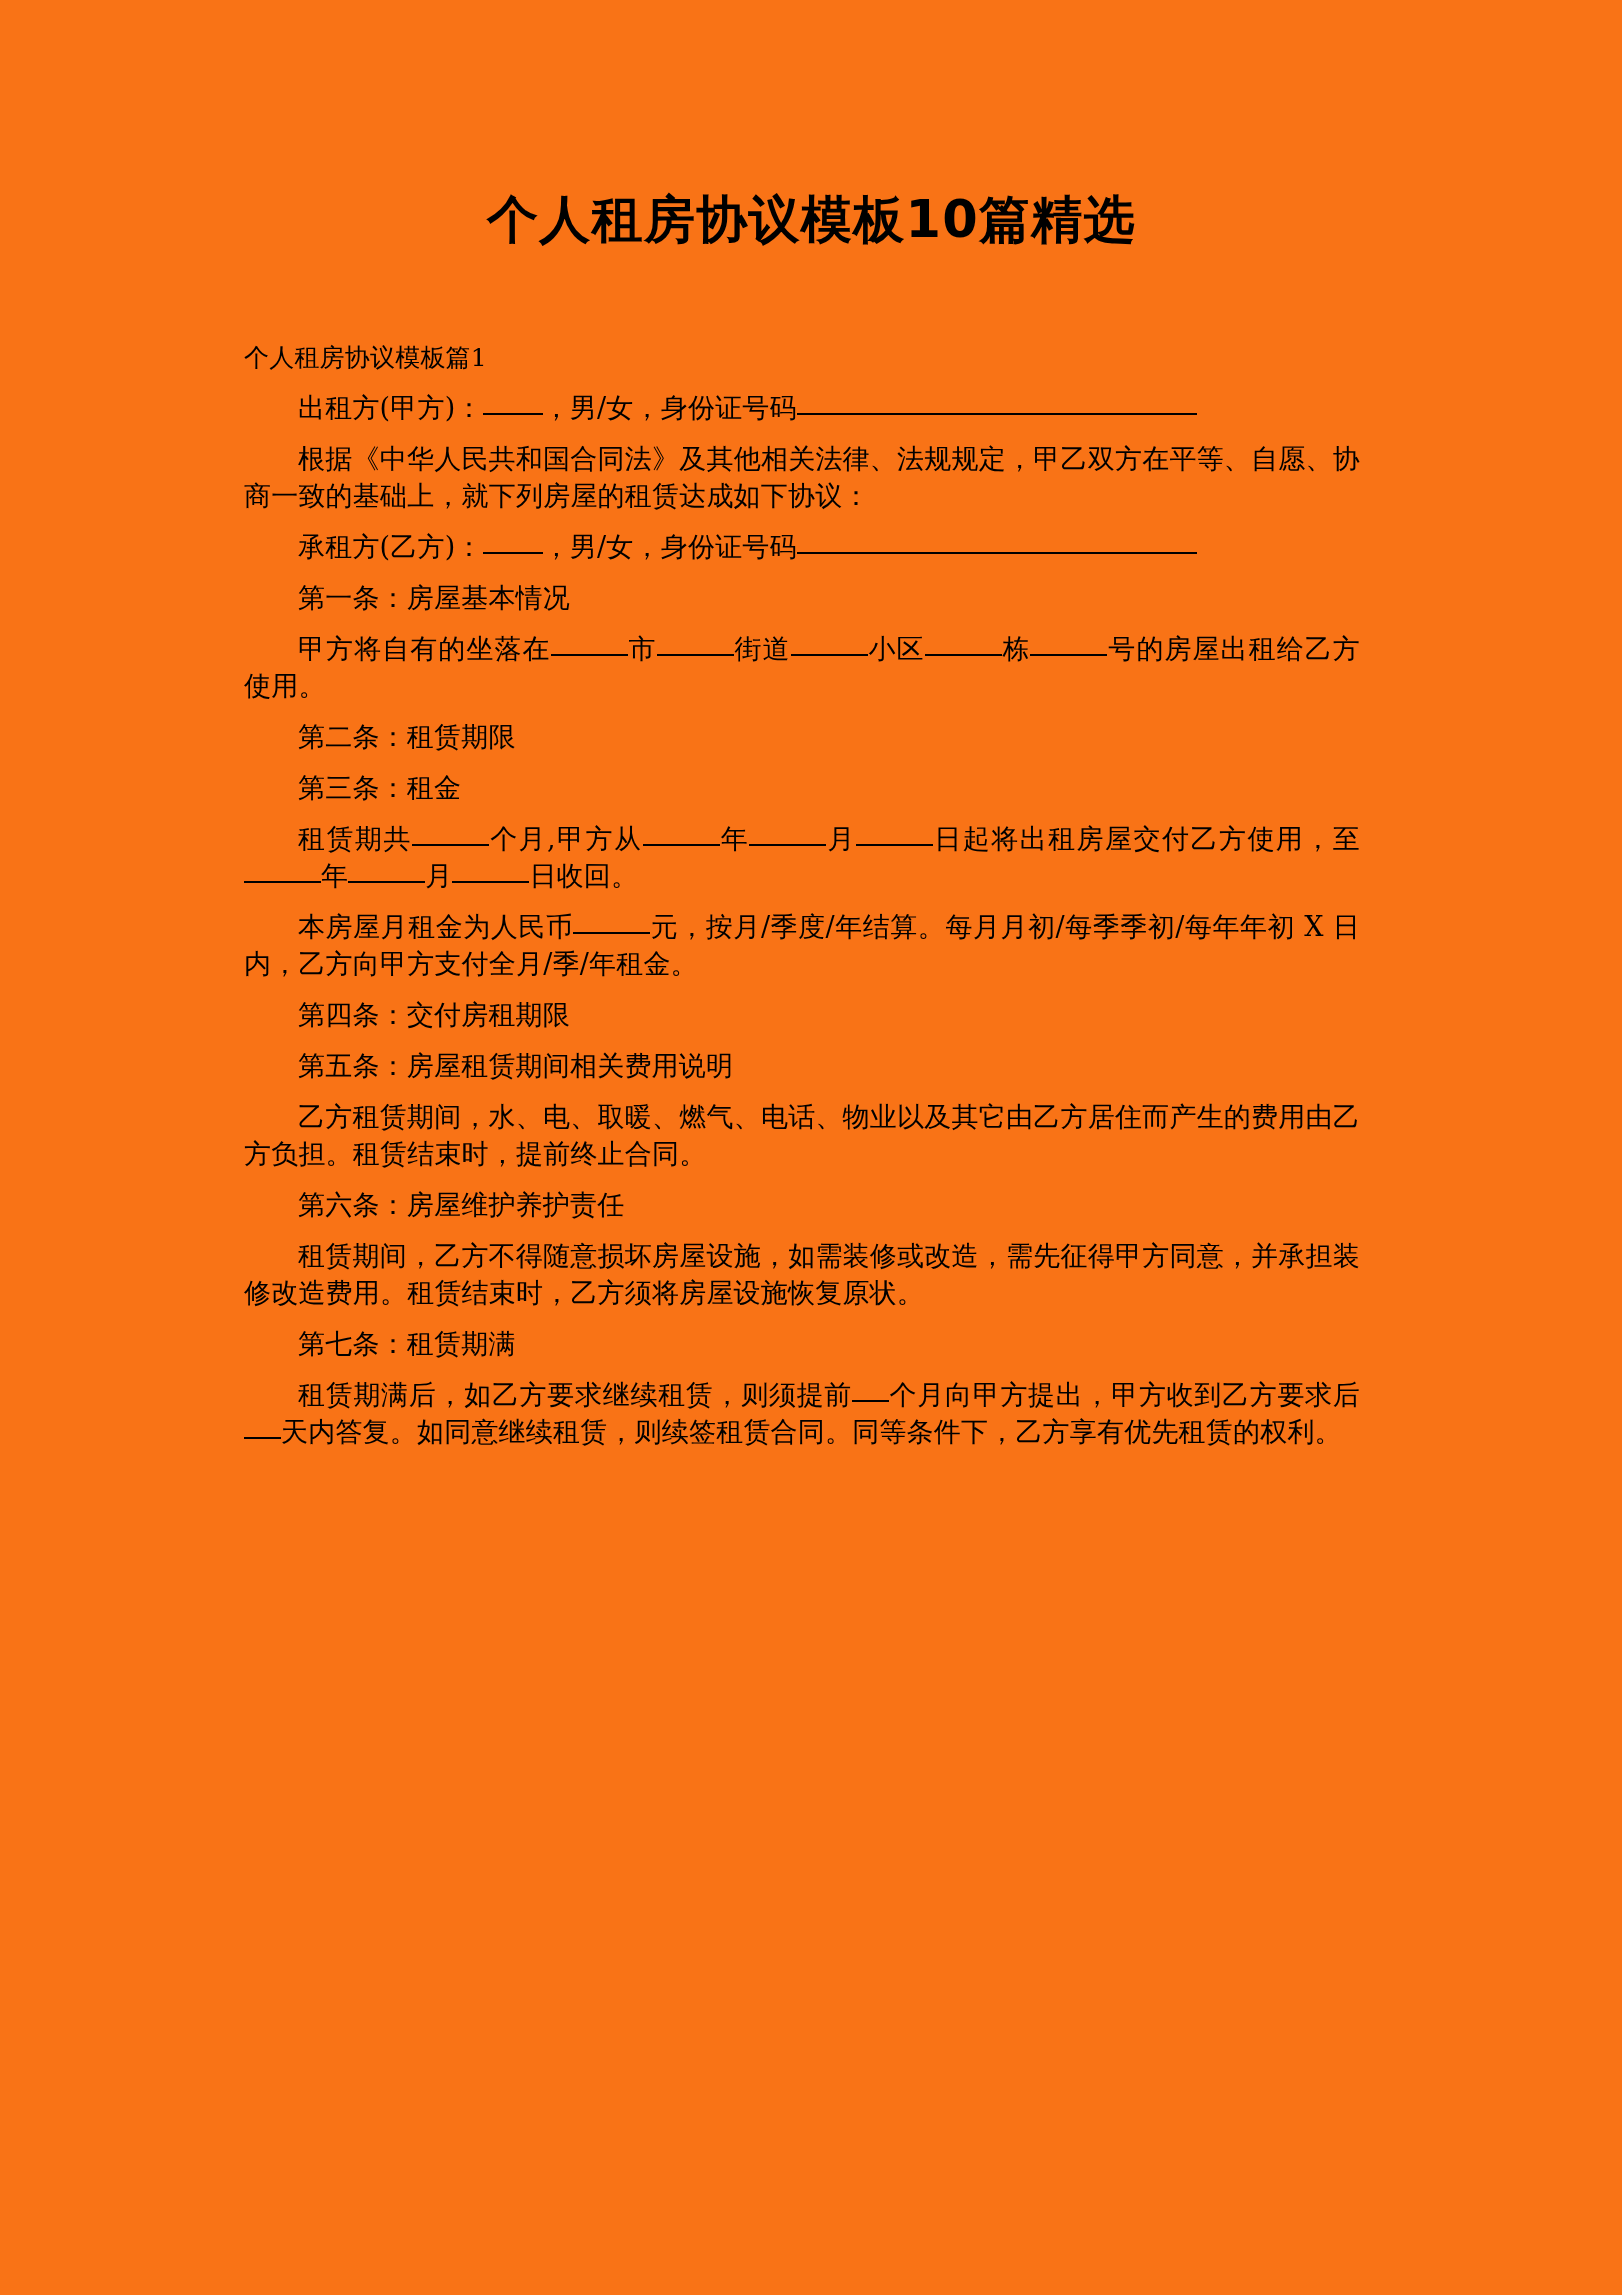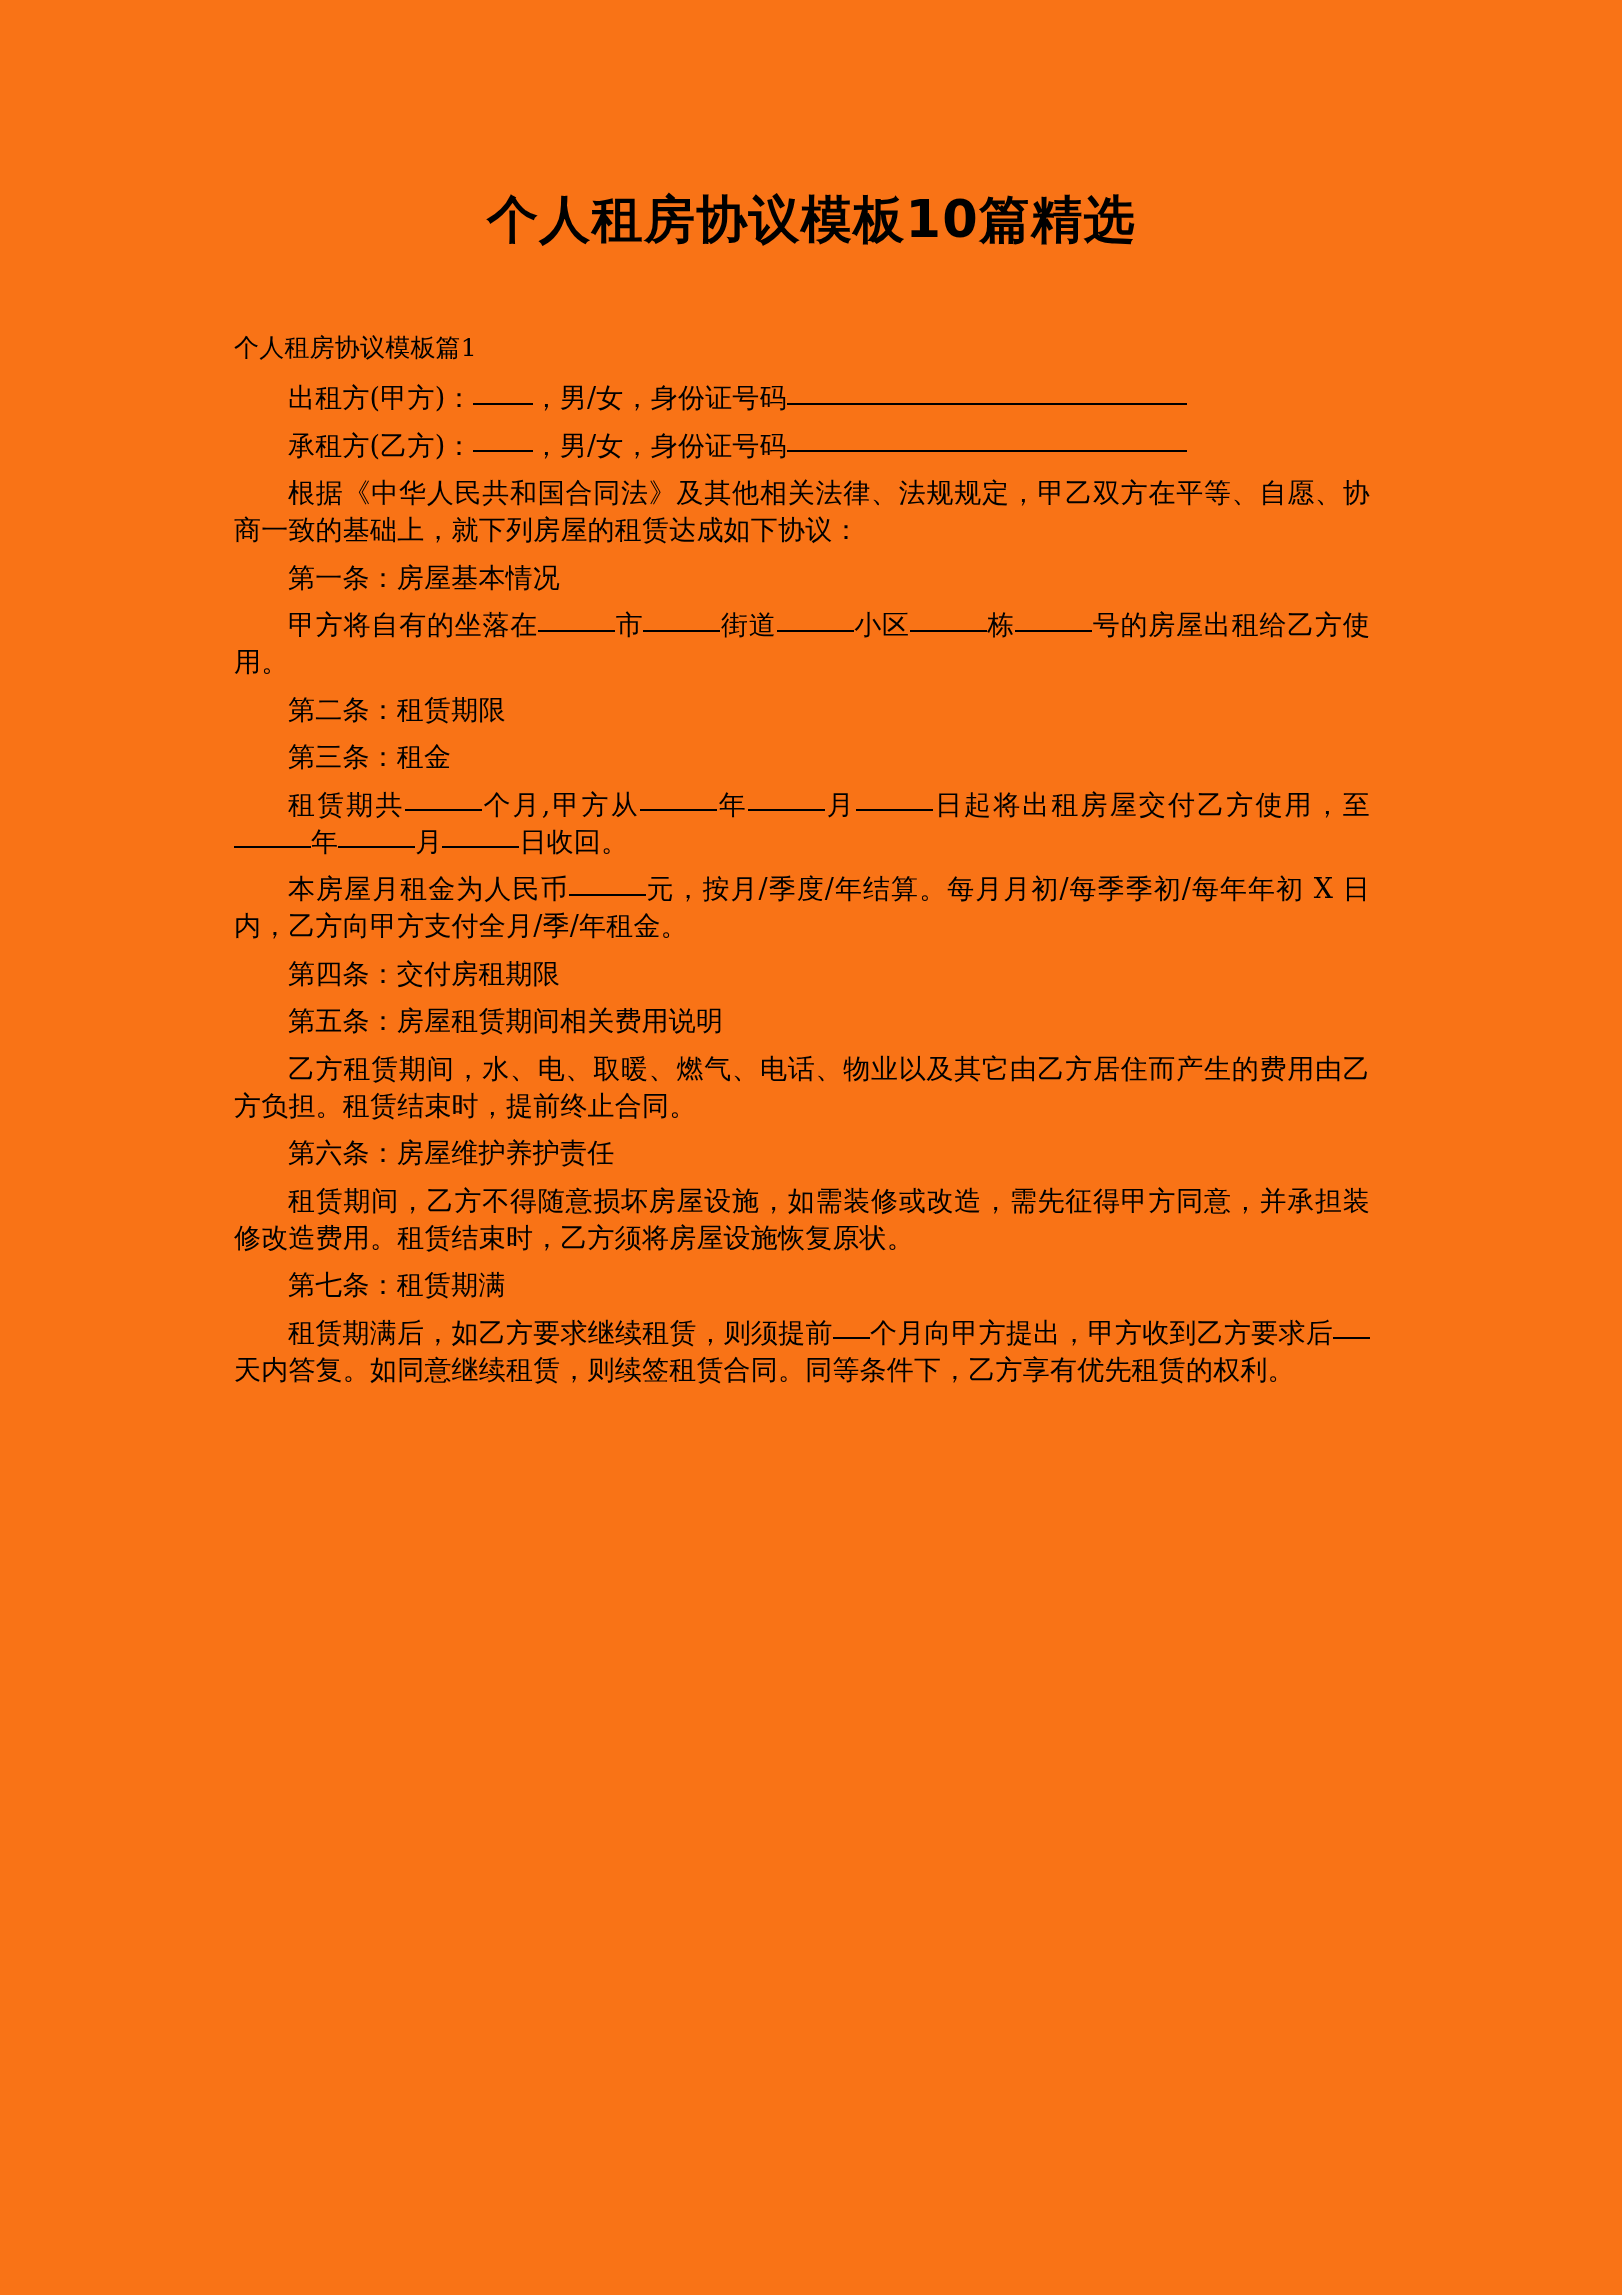--- a/index.html
+++ b/index.html
@@ -37,21 +37,21 @@
     left: 230px;
     top: 327px;
     width: 1144px;
   }
   .para {
     font-size: 27px;
     line-height: 37px;
     text-align: justify;
     text-justify: inter-character;
     text-align-last: left;
-    margin: 4px;
+    margin: 14px;
     padding: 0;
     letter-spacing: 0.2px;
     word-break: break-all;
     color: #000000;
   }
   .para + .para { margin-top: 10.5px; }
   .para.indent { text-indent: 54px; }
   .para.noindent { text-indent: 0; }
   
   .subtitle-line {
@@ -78,23 +78,23 @@
 <div id="page">
 
   <div class="doc-title">个人租房协议模板10篇精选</div>
 
   <div class="body-block">
 
     <p class="para noindent subtitle-line">个人租房协议模板篇1</p>
 
     <p class="para indent"><span>出租方(甲方)：</span><span class="blank b-sm"></span><span>，男/女，身份证号码</span><span class="blank b-fill"></span></p>
 
+    <p class="para indent">根据《中华人民共和国合同法》及其他相关法律、法规规定，甲乙双方在平等、自愿、协商一致的基础上，就下列房屋的租赁达成如下协议：</p>
+
     <p class="para indent"><span>承租方(乙方)：</span><span class="blank b-sm"></span><span>，男/女，身份证号码</span><span class="blank b-fill"></span></p>
-
-    <p class="para indent">根据《中华人民共和国合同法》及其他相关法律、法规规定，甲乙双方在平等、自愿、协商一致的基础上，就下列房屋的租赁达成如下协议：</p>
 
     <p class="para indent">第一条：房屋基本情况</p>
 
     <p class="para indent"><span>甲方将自有的坐落在</span><span class="blank b-md"></span><span>市</span><span class="blank b-md"></span><span>街道</span><span class="blank b-md"></span><span>小区</span><span class="blank b-md"></span><span>栋</span><span class="blank b-md"></span><span>号的房屋出租给乙方使用。</span></p>
 
     <p class="para indent">第二条：租赁期限</p>
 
     <p class="para indent">第三条：租金</p>
 
     <p class="para indent"><span>租赁期共</span><span class="blank b-md"></span><span>个月,甲方从</span><span class="blank b-md"></span><span>年</span><span class="blank b-md"></span><span>月</span><span class="blank b-md"></span><span>日起将出租房屋交付乙方使用，至</span><span class="blank b-md"></span><span>年</span><span class="blank b-md"></span><span>月</span><span class="blank b-md"></span><span>日收回。</span></p>

